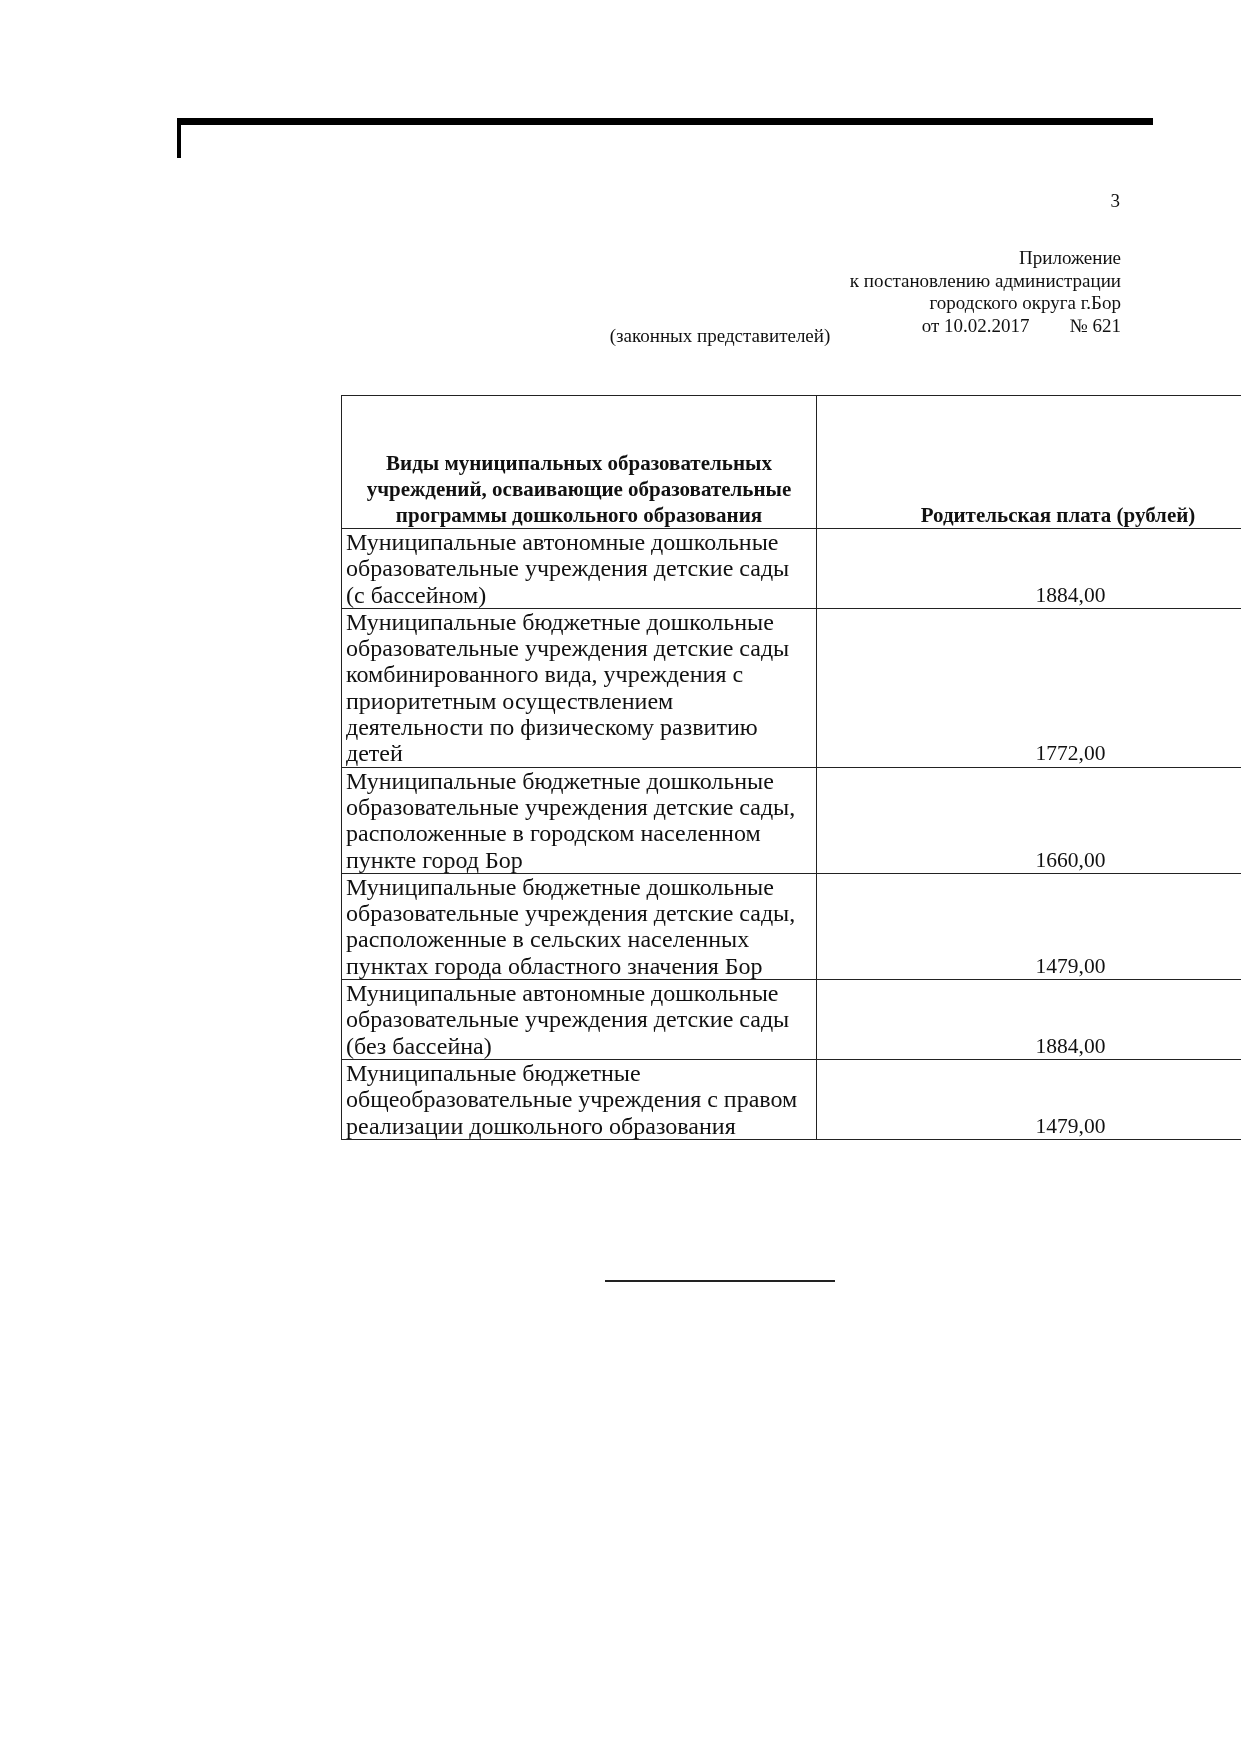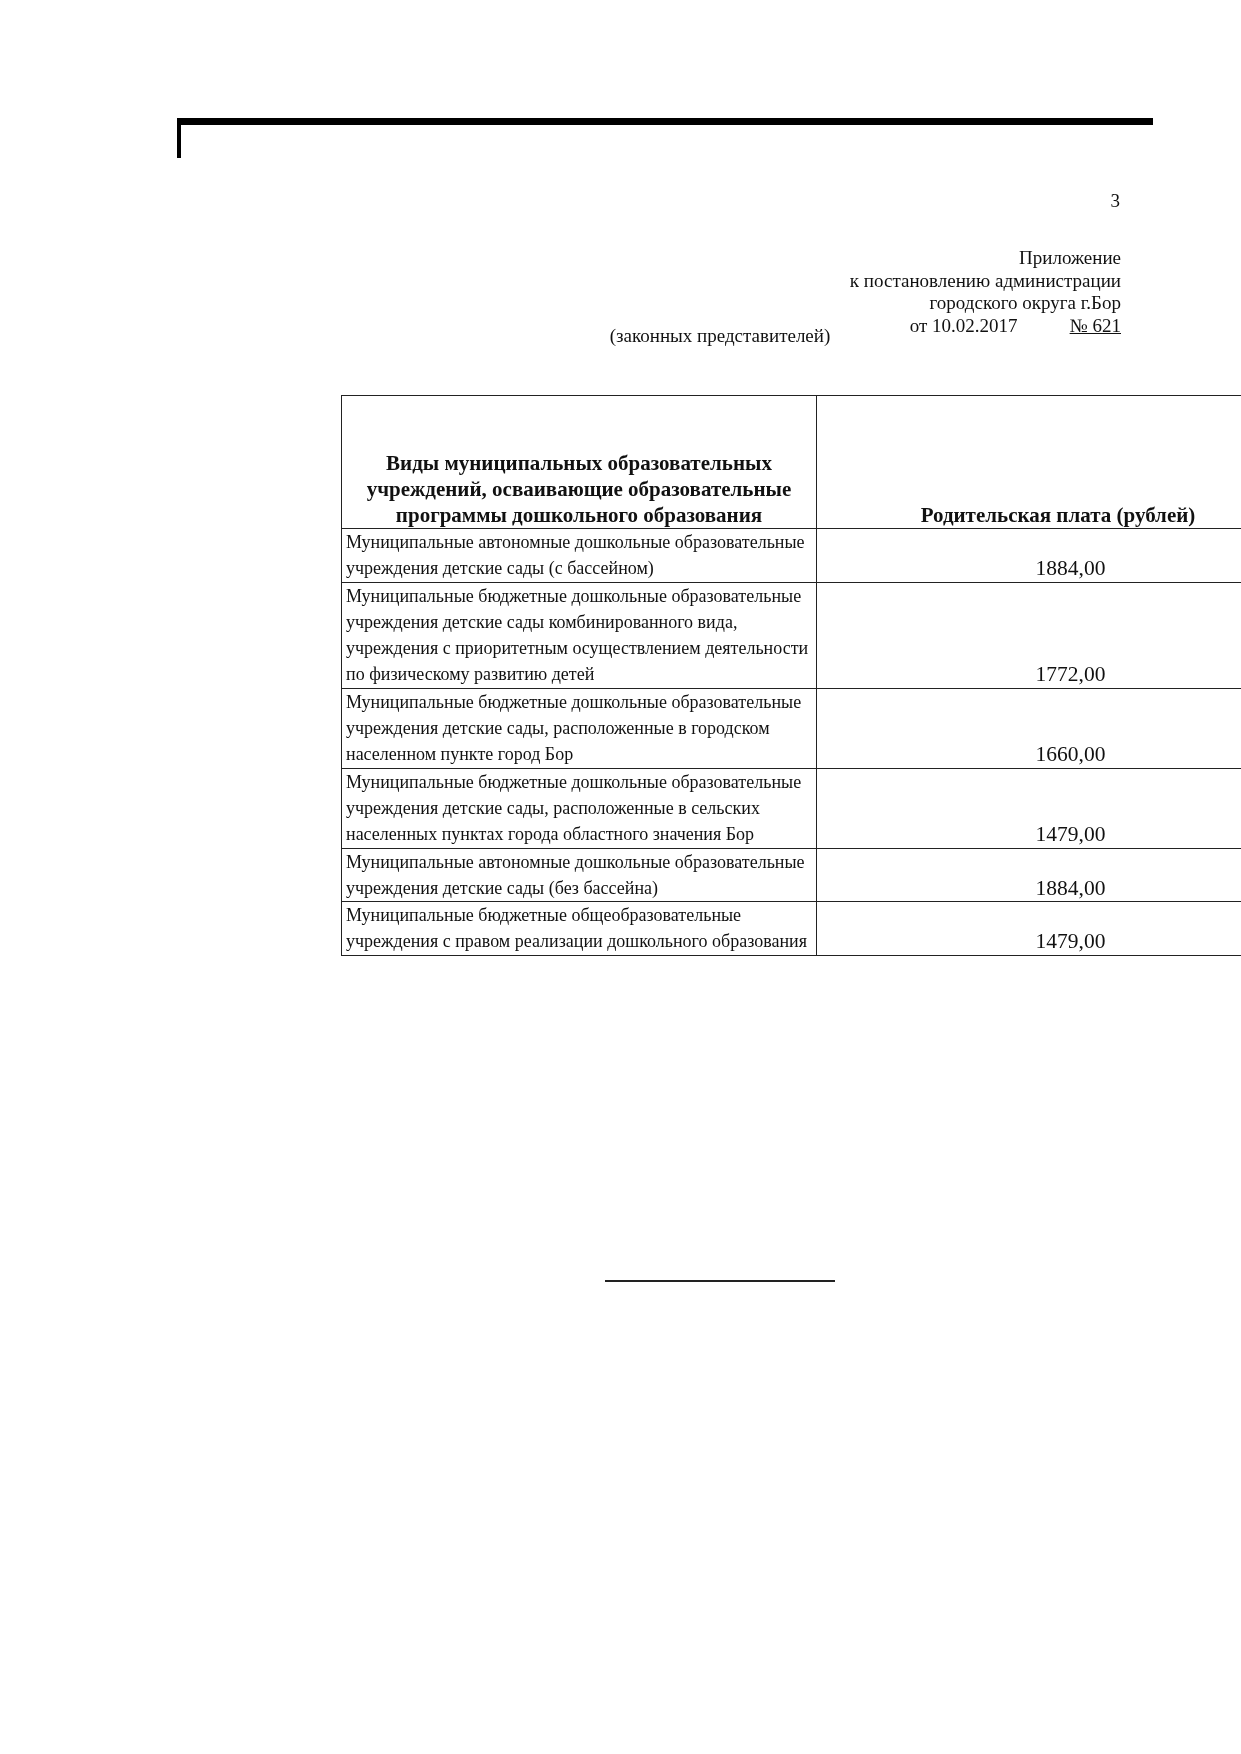--- a/index.html
+++ b/index.html
@@ -2,27 +2,27 @@
 <html><head>
 <meta charset="utf-8">
 <style>
   html, body { margin:0; padding:0; background:#ffffff; }
   body { width:1241px; height:1754px; position:relative; overflow:hidden;
          font-family:"Liberation Serif", serif; color:#111; }
   .bar-top { position:absolute; left:177px; top:118px; width:976px; height:7px; background:#000; }
   .bar-left { position:absolute; left:177px; top:118px; width:4px; height:40px; background:#000; }
   .page-num { position:absolute; left:1100px; top:190px; width:20px; text-align:right; font-size:19px; }
   .appendix { position:absolute; right:120px; top:247px; text-align:right; font-size:19px; line-height:22.5px; }
-  .appendix .dateline span.no { margin-left:52px;text-decoration:underline; }
+  .appendix .dateline span.no { margin-left:40px; }
   .title { position:absolute; left:570px; top:322px; width:300px; text-align:center; font-size:19px; line-height:27px; }
   table.fees { position:absolute; left:341px; top:395px; border-collapse:collapse; width:959px; }
   table.fees td, table.fees th { border:1.5px solid #222; padding:0 4px; vertical-align:bottom; }
   table.fees th { font-weight:bold; font-size:21px; line-height:26px; text-align:center; height:132px; }
   table.fees th.c1 { width:466px; }
-  table.fees td.desc { font-size:18px; line-height:26.3px; text-align:left; }
+  table.fees td.desc { font-size:24px; line-height:26.3px; text-align:left; }
   table.fees td.fee { font-size:21.5px; line-height:26.3px; text-align:center;padding-left:29px; }
   .end-rule { position:absolute; left:605px; top:1280px; width:230px; height:1.5px; background:#222; }
 </style>
 </head>
 <body>
 
 <div class="bar-top"></div>
 <div class="bar-left"></div>
 
 <div class="page-num">3</div>

